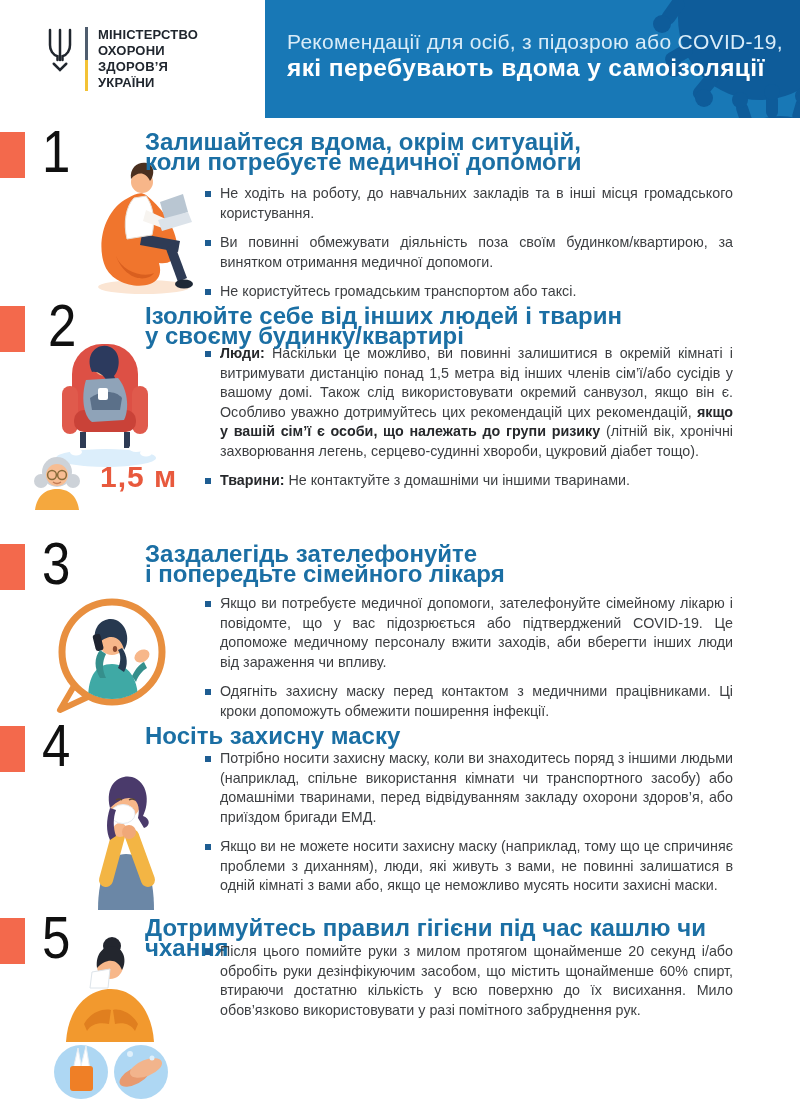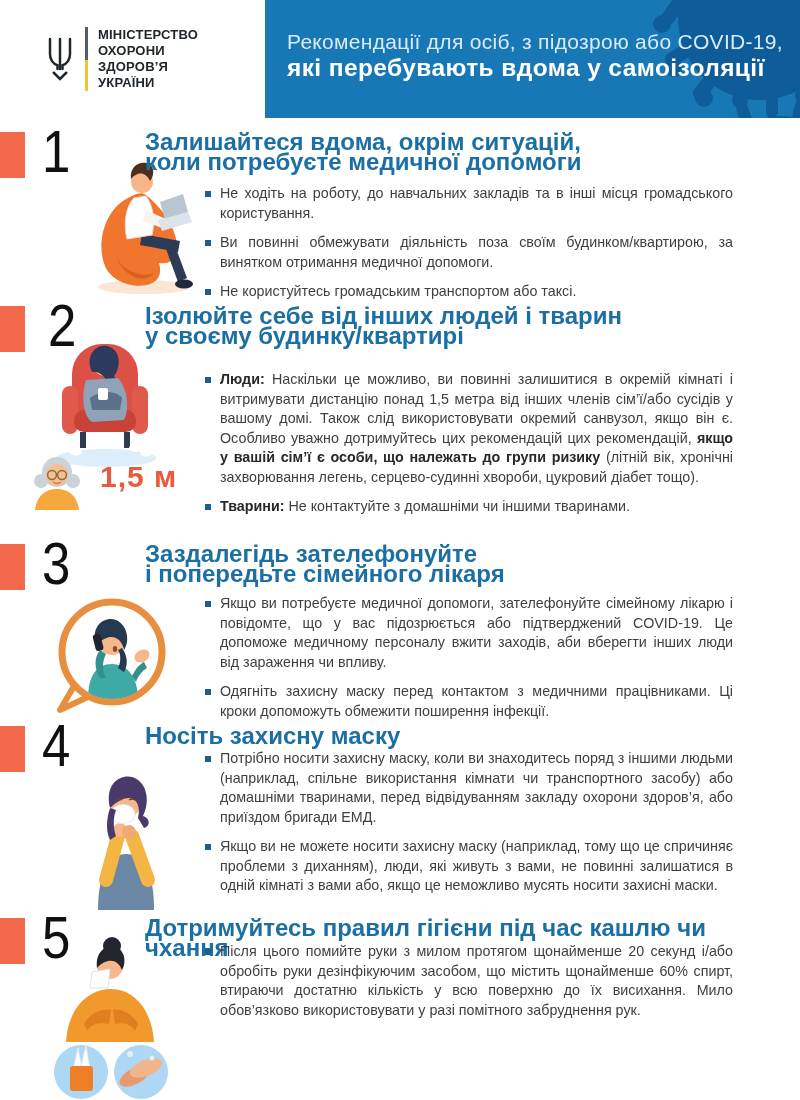--- a/index.html
+++ b/index.html
@@ -6,21 +6,21 @@
     --banner-blue:#1878b6; --virus-blue:#0e5c9a; --heading-blue:#1b6fa4;
     --accent-orange:#f3694c; --distance-orange:#e8593d; --bullet-blue:#1e5d92;
     --text-dark:#3d3f42; --logo-dark:#20262e; --divider-gray:#4f5d6e; --divider-yellow:#f3c235;
   }
   *{margin:0;padding:0;box-sizing:border-box}
   body{font-family:"Liberation Sans",sans-serif;background:#888}
   .page{position:relative;width:800px;height:1100px;background:#fff;margin:0 auto;overflow:hidden}
 
   
   .header{position:absolute;top:0;left:0;width:800px;height:118px;background:#fff}
-  .logo{position:absolute;left:45px;top:27px;display:flex;align-items:center;gap:10px}
+  .logo{position:absolute;left:45px;top:27px;display:flex;gap:10px}
   .logo svg{display:block}
   .logo-divider{width:3px;height:64px;background:linear-gradient(to bottom,var(--divider-gray) 0 52%,var(--divider-yellow) 52% 100%)}
   .ministry{font-size:13px;font-weight:700;line-height:16px;color:var(--logo-dark);letter-spacing:.2px;white-space:pre-line}
   .banner{position:absolute;left:265px;top:0;width:535px;height:118px;background:var(--banner-blue);overflow:hidden}
   .banner-virus{position:absolute;right:-20px;top:0;height:118px;width:250px}
   .banner-text{position:relative;padding:30px 0 0 22px}
   .banner-l1{font-size:21px;color:#d9ecf8;letter-spacing:.3px}
   .banner-l2{font-size:24.5px;font-weight:700;color:#ffffff;letter-spacing:.4px;}
 
   
@@ -33,21 +33,21 @@
   .bullets li::before{content:"";position:absolute;left:0;top:7px;width:6px;height:6px;background:var(--bullet-blue)}
   .bullets li b{color:#26282b}
   .illus{position:absolute}
 
   .distance-row{position:absolute;left:28px;top:148px;display:flex;align-items:center;gap:14px}
   .distance-label{font-size:30px;font-weight:800;color:var(--distance-orange);letter-spacing:1px;padding-bottom:4px}
 
   #s1{top:126px;height:174px}
   #s1 .bullets{top:58px}
   #s2{top:300px;height:238px}
-  #s2 .bullets{top:70px}
+  #s2 .bullets{top:44px}
   #s3{top:538px;height:182px}
   #s3 .bullets{top:56px}
   #s4{top:720px;height:192px}
   #s4 .bullets{top:29px}
   #s5{top:912px;height:188px}
   #s5 .bullets{top:30px}
 </style>
 </head>
 <body>
 

